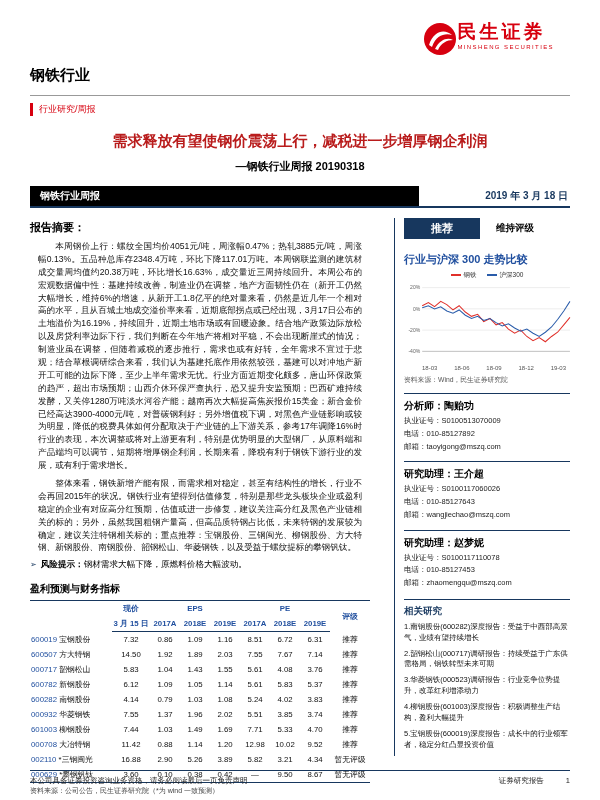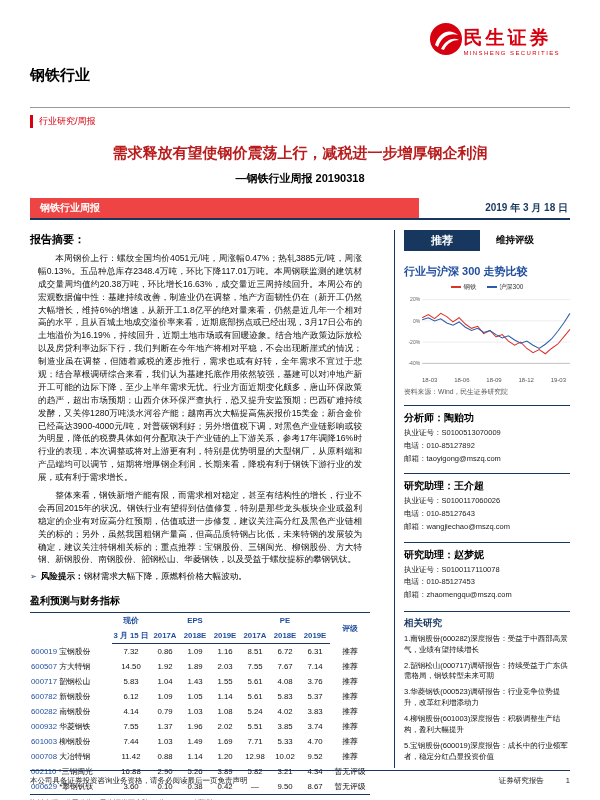--- a/index.html
+++ b/index.html
@@ -2,32 +2,32 @@
 <html><head>
 <meta charset="utf-8">
 <style>
   * { box-sizing: border-box; }
   html,body { margin:0; padding:0; background:#fff; }
   .page { position:relative; width:600px; height:800px; background:#fff; overflow:hidden;
           font-family:"Liberation Sans","DejaVu Sans",sans-serif; color:#000; }
   .inner { padding:0 30px; }
 
   
-  .logo { position:absolute; top:22px; right:40px; display:flex; align-items:flex-end; gap:0; }
+  .logo { position:absolute; top:22px; right:46px; display:flex; align-items:flex-start; gap:0; }
   .logo-cn { color:#d7000f; font-size:19px; font-weight:bold; letter-spacing:3px; line-height:1.05; }
   .logo-en { color:#d7000f; font-size:6px; letter-spacing:1.4px; margin-top:2px; }
 
-  .industry-row { padding-top:66px; font-size:15px; font-weight:bold; border-bottom:1px solid #999; padding-bottom:22px; }
+  .industry-row { padding-top:66px; font-size:15px; font-weight:bold; border-bottom:1px solid #999; padding-bottom:10px; }
   .category { margin-top:7px; color:#d7000f; font-size:9px; border-left:3px solid #d7000f; padding-left:6px; width:fit-content; }
 
   .title { text-align:center; color:#b91c1c; font-size:15px; font-weight:bold; margin:16px 0 0; }
   .subtitle { text-align:center; font-size:11px; font-weight:bold; margin-top:8px; }
 
   .band-row { margin-top:12px; display:flex; align-items:stretch; border-bottom:2px solid #17375e; }
-  .band { background:#ef4444; color:#fff; font-weight:bold; font-size:10px; padding:3px 10px; width:72%; }
+  .band { background:#000000; color:#fff; font-weight:bold; font-size:10px; padding:3px 10px; width:72%; }
   .band-date { flex:1; text-align:right; font-size:10px; font-weight:bold; color:#17375e; padding:3px 2px; }
 
   .columns { display:flex; gap:24px; margin-top:10px; align-items:flex-start; }
   .left-col { flex:1; min-width:0; }
   .right-col { width:176px; flex:none; border-left:1px solid #17375e; padding-left:9px; }
 
   .summary-head { font-weight:bold; font-size:11px; margin:2px 0 5px; }
   .sum-p { font-size:8.6px; line-height:1.5; text-align:justify; text-indent:2em; margin:0 8px 5px; color:#111; }
   .risk-line { font-size:8.6px; margin-top:5px; }
   .risk-arrow { margin-right:4px; font-size:8px; color:#17375e; }

